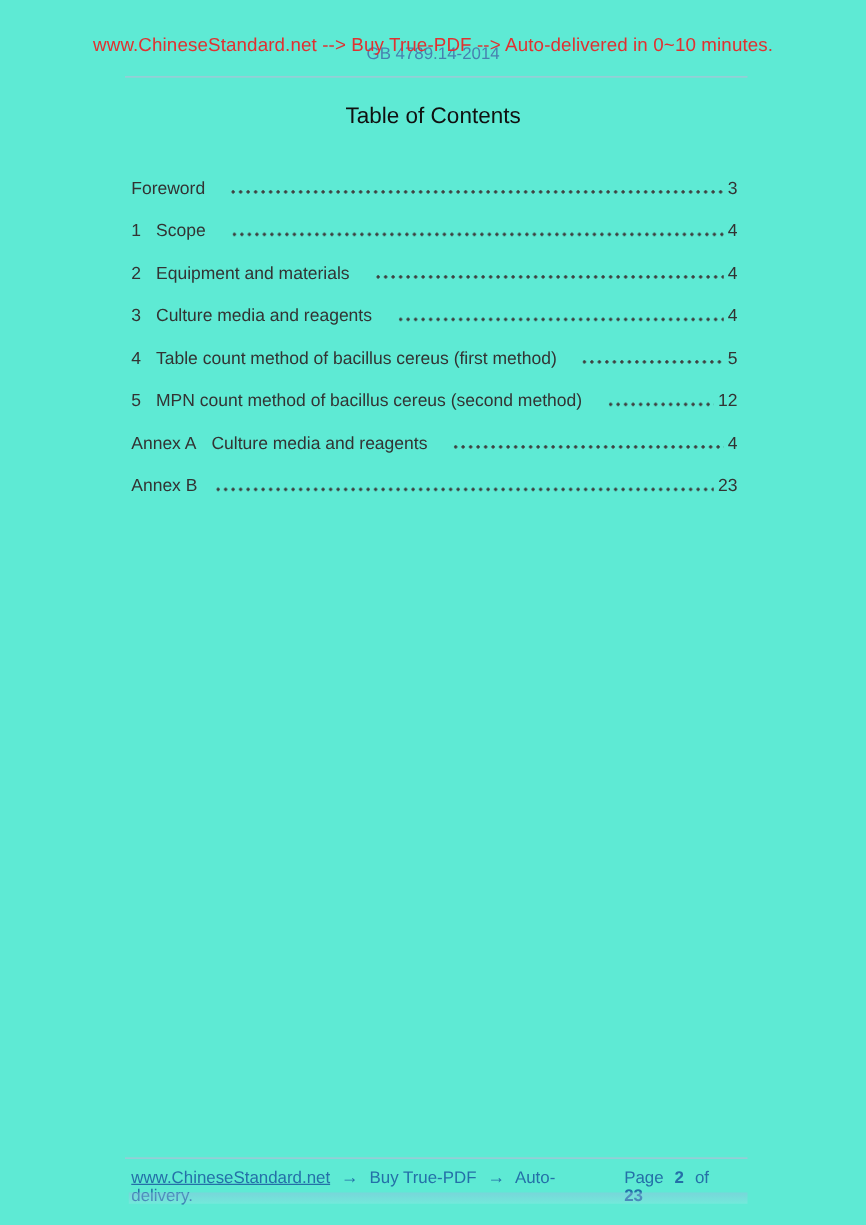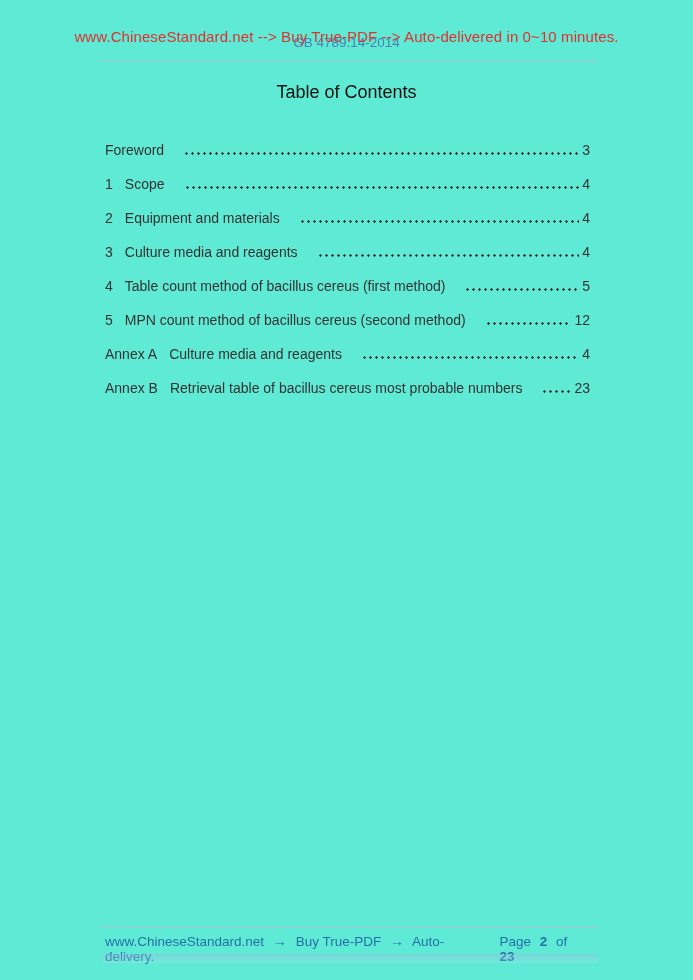--- a/index.html
+++ b/index.html
@@ -101,21 +101,21 @@
     top: 933px;
     left: 105px;
     right: 103px;
     display: flex;
     justify-content: space-between;
     align-items: baseline;
     font-size: 13.5px;
     color: #2470a8;
   }
   .footer-left span { margin-right: 5px; }
-  .footer-link { cursor: pointer; }
+  .footer-link { text-decoration: underline; cursor: pointer; }
   .footer-arrow { font-size: 14px; }
   .footer-right span { margin-left: 5px; margin-top: 34px; }
   .footer-right .pg-num { font-weight: bold; }
 
   .bottom-accent {
     position: absolute;
     top: 954px;
     left: 103px;
     right: 95px;
     height: 9px;
@@ -179,21 +179,20 @@
 
     <div class="toc-row">
       <span class="toc-prefix">Annex A</span>
       <span class="toc-title">Culture media and reagents</span>
       <span class="toc-leader"></span>
       <span class="toc-page">4</span>
     </div>
 
     <div class="toc-row">
       <span class="toc-prefix">Annex B</span>
-      <span class="toc-title">Retrieval table of bacillus cereus most probable numbers</span>
       <span class="toc-leader"></span>
       <span class="toc-page">23</span>
     </div>
 
   </div>
 
   <div class="footer-rule"></div>
 
   <div class="footer-bar">
     <div class="footer-left">

